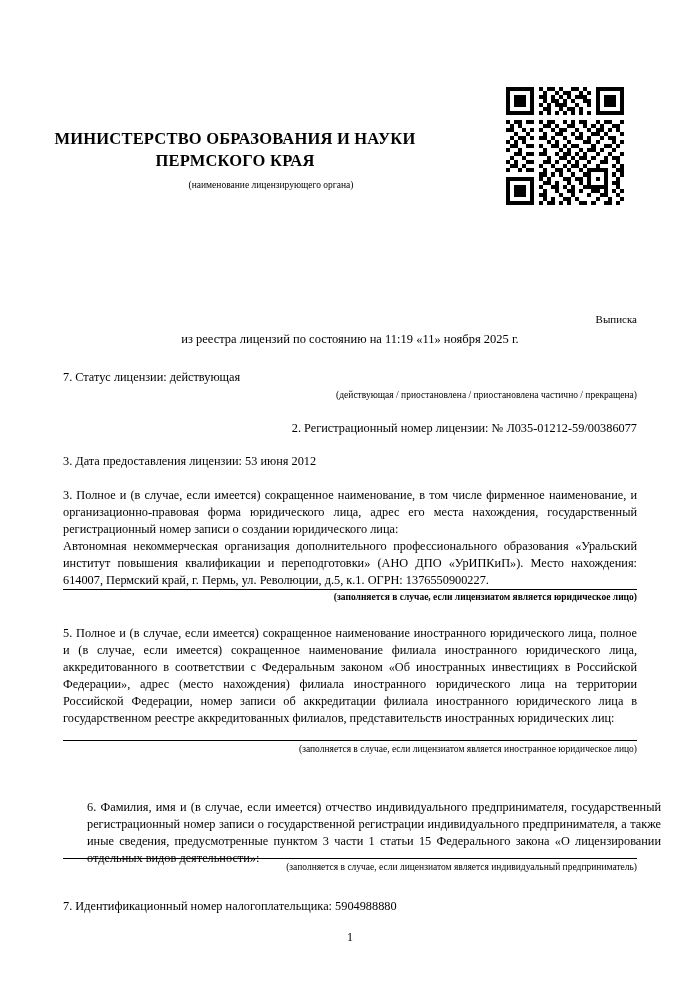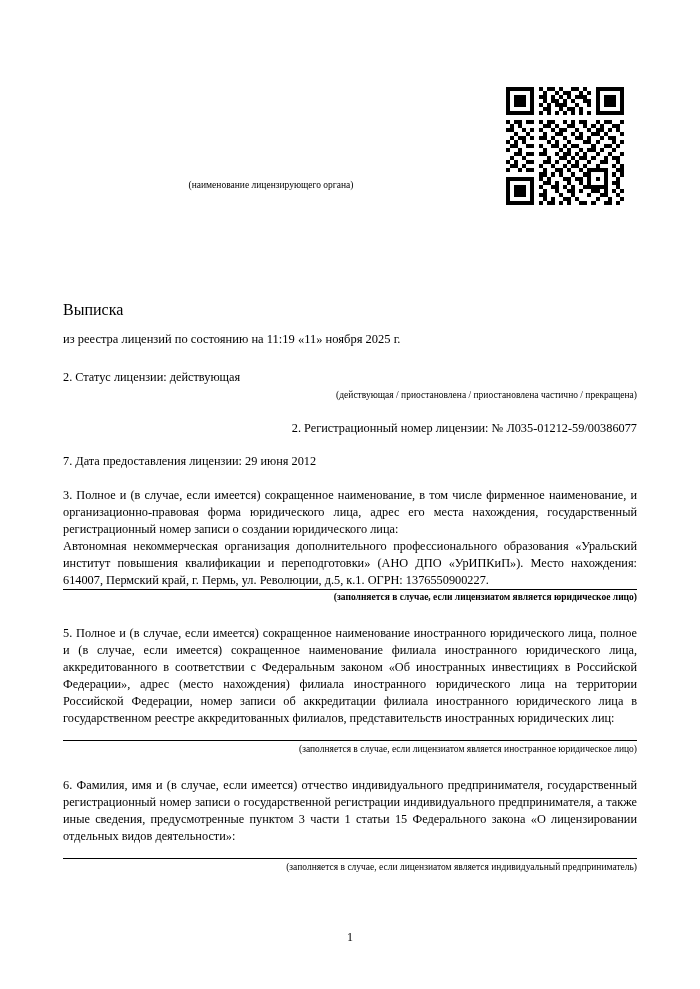--- a/index.html
+++ b/index.html
@@ -52,30 +52,31 @@
     top: 180px;
     width: 470px;
     text-align: center;
     font-size: 9.5px;
     padding-left: 36px;
   }
 
   .doc-title {
     position: absolute;
     left: 63px;
-    top: 301px;
+    top: 313px;
     width: 574px;
-    text-align: left;
-    font-size: 16px;
+    text-align: right;
+    font-size: 11px;
   }
   .doc-subtitle {
     position: absolute;
     left: 63px;
     top: 322px;
     width: 574px;
+    text-align: center;
     font-size: 12.5px;
     margin-top: 10px;
   }
 
   .blk {
     position: absolute;
     left: 63px;
     width: 574px;
     font-size: 12.3px;
     line-height: 1.38;
@@ -359,41 +360,43 @@
         <rect x="13" y="28" width="1" height="1"></rect>
           <rect x="15" y="28" width="1" height="1"></rect>
         <rect x="18" y="28" width="2" height="1"></rect>
           <rect x="21" y="28" width="1" height="1"></rect>
         <rect x="24" y="28" width="2" height="1"></rect>
           <rect x="27" y="28" width="1" height="1"></rect>
       </g>
     </svg>
   </div>
 
+  <div class="header-title">МИНИСТЕРСТВО ОБРАЗОВАНИЯ И НАУКИ ПЕРМСКОГО КРАЯ</div>
   <div class="header-sub">(наименование лицензирующего органа)</div>
 
   <div class="doc-title">Выписка</div>
   <div class="doc-subtitle">из реестра лицензий по состоянию на 11:19 «11» ноября 2025 г.</div>
 
-  <div class="blk" style="top:369px;">2. Статус лицензии: действующая</div>
+  <div class="blk" style="top:369px;">7. Статус лицензии: действующая</div>
   <div class="note" style="top:390px;">(действующая / приостановлена / приостановлена частично / прекращена)</div>
 
   <div class="blk" style="top:420px;text-align:right;">2. Регистрационный номер лицензии: № Л035-01212-59/00386077</div>
 
-  <div class="blk" style="top:453px;">7. Дата предоставления лицензии: 29 июня 2012</div>
+  <div class="blk" style="top:453px;">3. Дата предоставления лицензии: 53 июня 2012</div>
 
   <div class="blk justify" style="top:487px;">3. Полное и (в случае, если имеется) сокращенное наименование, в том числе фирменное наименование, и организационно-правовая форма юридического лица, адрес его места нахождения, государственный регистрационный номер записи о создании юридического лица:</div>
   <div class="blk justify" style="top:538px;">Автономная некоммерческая организация дополнительного профессионального образования «Уральский институт повышения квалификации и переподготовки» (АНО ДПО «УрИПКиП»). Место нахождения: 614007, Пермский край, г. Пермь, ул. Революции, д.5, к.1. ОГРН: 1376550900227.</div>
   <div class="rule" style="top:589px;"></div>
   <div class="note" style="top:592px;font-weight:bold;">(заполняется в случае, если лицензиатом является юридическое лицо)</div>
 
   <div class="blk justify" style="top:625px;">5. Полное и (в случае, если имеется) сокращенное наименование иностранного юридического лица, полное и (в случае, если имеется) сокращенное наименование филиала иностранного юридического лица, аккредитованного в соответствии с Федеральным законом «Об иностранных инвестициях в Российской Федерации», адрес (место нахождения) филиала иностранного юридического лица на территории Российской Федерации, номер записи об аккредитации филиала иностранного юридического лица в государственном реестре аккредитованных филиалов, представительств иностранных юридических лиц:</div>
   <div class="rule" style="top:740px;"></div>
   <div class="note" style="top:744px;">(заполняется в случае, если лицензиатом является иностранное юридическое лицо)</div>
 
-  <div class="blk justify" style="top:777px;">6. Фамилия, имя и (в случае, если имеется) отчество индивидуального предпринимателя, государственный регистрационный номер записи о государственной регистрации индивидуального предпринимателя, а также иные сведения, предусмотренные пунктом 3 части 1 статьи 15 Федерального закона «О лицензировании отдельных видов деятельности»:</div>
+  <div class="blk justify" style="top:799px;margin-left:24px;">6. Фамилия, имя и (в случае, если имеется) отчество индивидуального предпринимателя, государственный регистрационный номер записи о государственной регистрации индивидуального предпринимателя, а также иные сведения, предусмотренные пунктом 3 части 1 статьи 15 Федерального закона «О лицензировании отдельных видов деятельности»:</div>
   <div class="rule" style="top:858px;"></div>
   <div class="note" style="top:862px;">(заполняется в случае, если лицензиатом является индивидуальный предприниматель)</div>
 
+  <div class="blk" style="top:898px;">7. Идентификационный номер налогоплательщика: 5904988880</div>
 
   <div class="pagenum">1</div>
 
 </div>
 
 </body></html>

